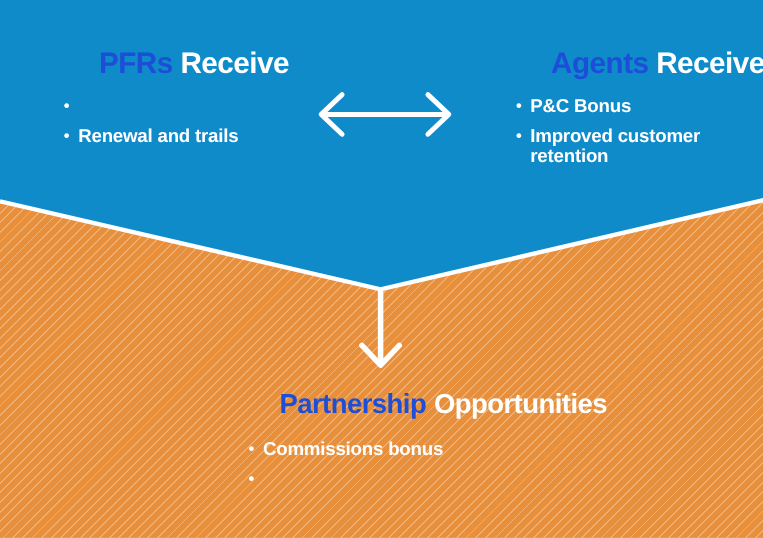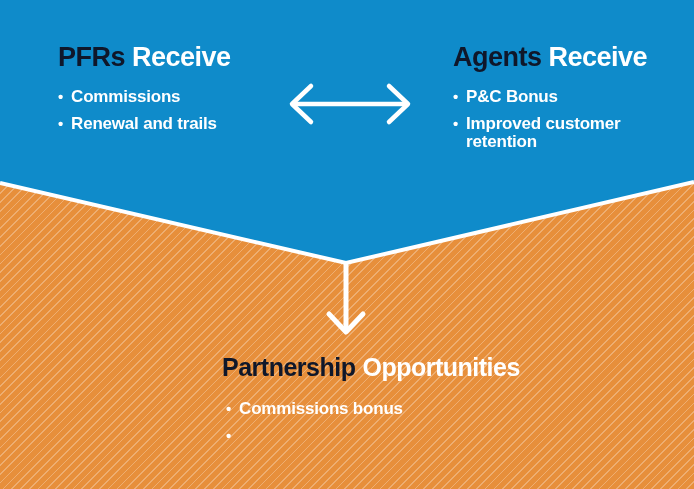--- a/index.html
+++ b/index.html
@@ -34,34 +34,34 @@
     pointer-events: none;
   }
   .text-layer {
     position: absolute;
     inset: 0;
   }
   .panel {
     position: absolute;
   }
   .panel-left  { left: 58px;  top: 41px; }
-  .panel-right { left: 453px; top: 41px; }
+  .panel-right { left: 469px; top: 41px; }
   .panel-bottom{ left: 222px; top: 350px; }
   .panel-title {
     font-size: 27px;
     font-weight: 700;
     line-height: 33px;
     letter-spacing: -0.5px;
     white-space: nowrap;
   }
   .panel-bottom .panel-title {
     font-size: 25px;
     line-height: 34px;
   }
-  .title-dark  { color: #0f172a; }
+  .title-dark  { color: #1d4ed8; margin-left: 32px; }
   .title-light { color: #ffffff; margin-left: 7px; margin-top: 22px; }
   .bullet-list {
     list-style: none;
     margin: 14px 0 0 0;
     padding: 0;
     color: #ffffff;
     font-size: 17px;
     font-weight: 700;
     letter-spacing: -0.2px;
     line-height: 18px;
@@ -107,21 +107,20 @@
 
   <div class="text-layer">
 
     <div class="panel panel-left">
       <div class="panel-title">
         <span class="title-dark">PFRs</span><span class="title-light">Receive</span>
       </div>
       <ul class="bullet-list">
         <li class="bullet-item">
           <span class="bullet-dot">•</span>
-          <span class="bullet-text">Commissions</span>
         </li>
         <li class="bullet-item">
           <span class="bullet-dot">•</span>
           <span class="bullet-text">Renewal and trails</span>
         </li>
       </ul>
     </div>
 
     <div class="panel panel-right">
       <div class="panel-title">

